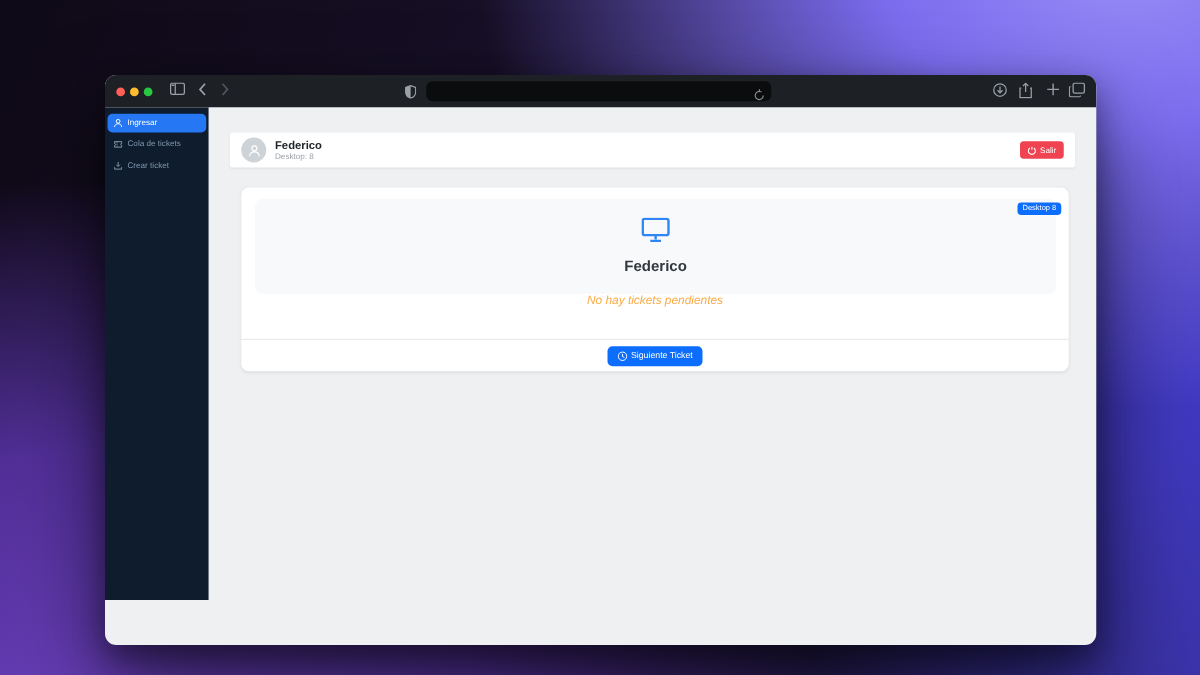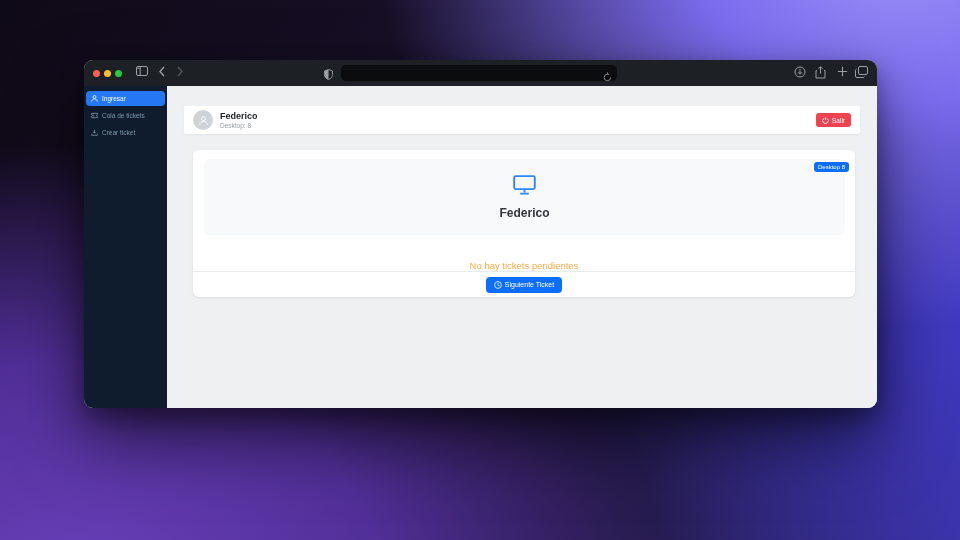--- a/index.html
+++ b/index.html
@@ -9,21 +9,21 @@
     background:
       radial-gradient(900px 620px at 94% -6%, #988cf6 0%, #7b6cee 22%, rgba(123,108,238,0) 58%),
       radial-gradient(760px 540px at 106% 58%, rgba(67,60,205,.95) 0%, rgba(67,60,205,0) 62%),
       radial-gradient(820px 640px at 8% 112%, #6b41bd 0%, #512f97 38%, rgba(81,47,151,0) 72%),
       linear-gradient(115deg, #0f0a17 0%, #181028 40%, #241a49 72%, #37309b 100%);
     position:relative;
   }
 
   
   .window {
-    position:absolute; left:84px; top:60px; width:793px; height:348px;
+    position:absolute; left:84px; top:60px; width:793px; height:456px;
     border-radius:9px; overflow:hidden; background:#eef0f2;
     box-shadow: 0 32px 70px rgba(0,0,0,.55), 0 10px 24px rgba(0,0,0,.38);
   }
   .titlebar {
     position:relative; height:26px; background:#1d2024;
   }
   .dot { position:absolute; top:10px; width:7px; height:7px; border-radius:50%; }
   .dot.red    { left:9px;  background:#ff5f57; }
   .dot.yellow { left:20px; background:#febc2e; }
   .dot.green  { left:31px; background:#28c840; }
@@ -80,21 +80,21 @@
   }
   .card-hero {
     position:absolute; left:11px; right:10px; top:9px; height:76px;
     background:#f8f9fa; border-radius:6px;
     display:flex; flex-direction:column; align-items:center; justify-content:center;
   }
   .hero-icon { color:#2f86f6; }
   .hero-title { font-size:12px; font-weight:bold; color:#32383e; margin-top:7px; }
   .empty-row {
     position:absolute; left:0; right:0; top:85px; height:36px;
-    display:flex; align-items:flex-end; justify-content:center;
+    display:flex; align-items:flex-start; justify-content:center;font-style:italic;
   }
   .empty-msg { font-size:9.5px; color:#f9ab47; }
   .card-footer {
     position:absolute; left:0; right:0; bottom:0; height:26px;
     border-top:1px solid #e9ecef;
     display:flex; align-items:center; justify-content:center;
   }
   .next-btn {
     height:16px; padding:0 8px; border:none; border-radius:4px;
     background:#0d6efd; color:#fff; font-size:7px;

